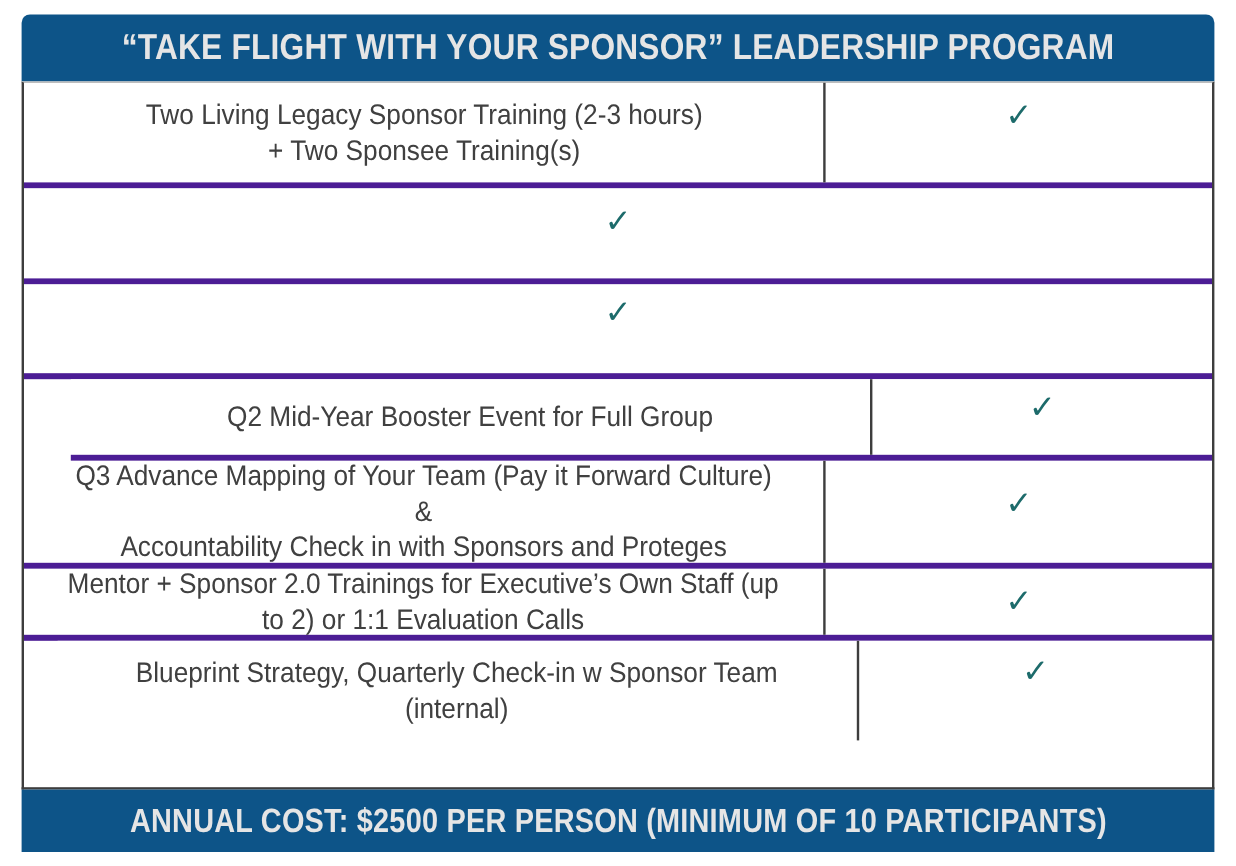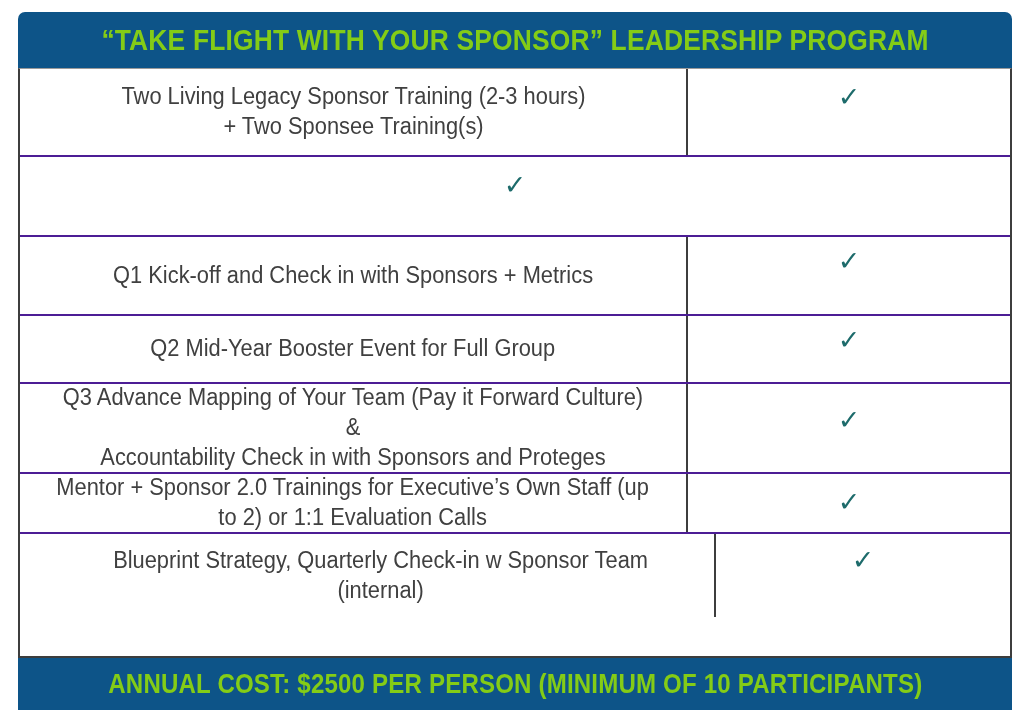--- a/index.html
+++ b/index.html
@@ -19,21 +19,21 @@
     left: 18px;
     top: 12px;
     width: 994px;
     height: 698px;
     display: flex;
     flex-direction: column;
   }
 
   .banner {
     background: #0d5488;
-    color: #84cc16;
+    color: #e5e5e5;
     text-align: center;
     font-weight: bold;
     letter-spacing: 0.2px;
     display: flex;
     align-items: center;
     justify-content: center;
     font-family: "Liberation Sans Narrow", "Liberation Sans", sans-serif;
     transform-origin: center;
   }
 
@@ -67,21 +67,21 @@
     border-right: 2px solid #3d3d3d;
     border-bottom: 2px solid #3d3d3d;
     border-top: 1px solid #9a9a9a;
     box-sizing: border-box;
     background: #ffffff;
   }
 
   .row {
     display: flex;
     flex: 0 0 auto;
-    border-bottom: 2px solid #4c1d95;
+    border-bottom: 5px solid #4c1d95;
     box-sizing: border-box;
     background: #ffffff;
   }
   .row:last-child {
     border-bottom: none;
     margin-left: 28px;
   }
 
   .cell-desc {
     flex: 0 0 668px;
@@ -119,21 +119,21 @@
     font-size: 27px;
     line-height: 1;
     font-family: "DejaVu Sans", sans-serif;
     font-weight: 400;
   }
 
   
   .row.h1 { height: 88px; }
   .row.h2 { height: 80px; }
   .row.h3 { height: 79px; }
-  .row.h4 { height: 68px; }
+  .row.h4 { height: 68px; margin-left: 39px; }
   .row.h5 { height: 90px; }
   .row.h6 { height: 60px; }
   .row.h7 { height: 83px; }
 
   .row.h4 .cell-check,
   .row.h3 .cell-check { padding-top: 10px; }
   .row.h5 .cell-check { padding-top: 22px; }
   .row.h7 .cell-check { padding-top: 12px; }
 </style>
 </head>
@@ -157,23 +157,20 @@
       </div>
     </div>
 
     <div class="row h2">
       <div class="cell-check">
         <span class="check-mark">✓</span>
       </div>
     </div>
 
     <div class="row h3">
-      <div class="cell-desc">
-        <span class="desc-text">Q1 Kick-off and Check in with Sponsors + Metrics</span>
-      </div>
       <div class="cell-check">
         <span class="check-mark">✓</span>
       </div>
     </div>
 
     <div class="row h4">
       <div class="cell-desc">
         <span class="desc-text">Q2 Mid-Year Booster Event for Full Group</span>
       </div>
       <div class="cell-check">

